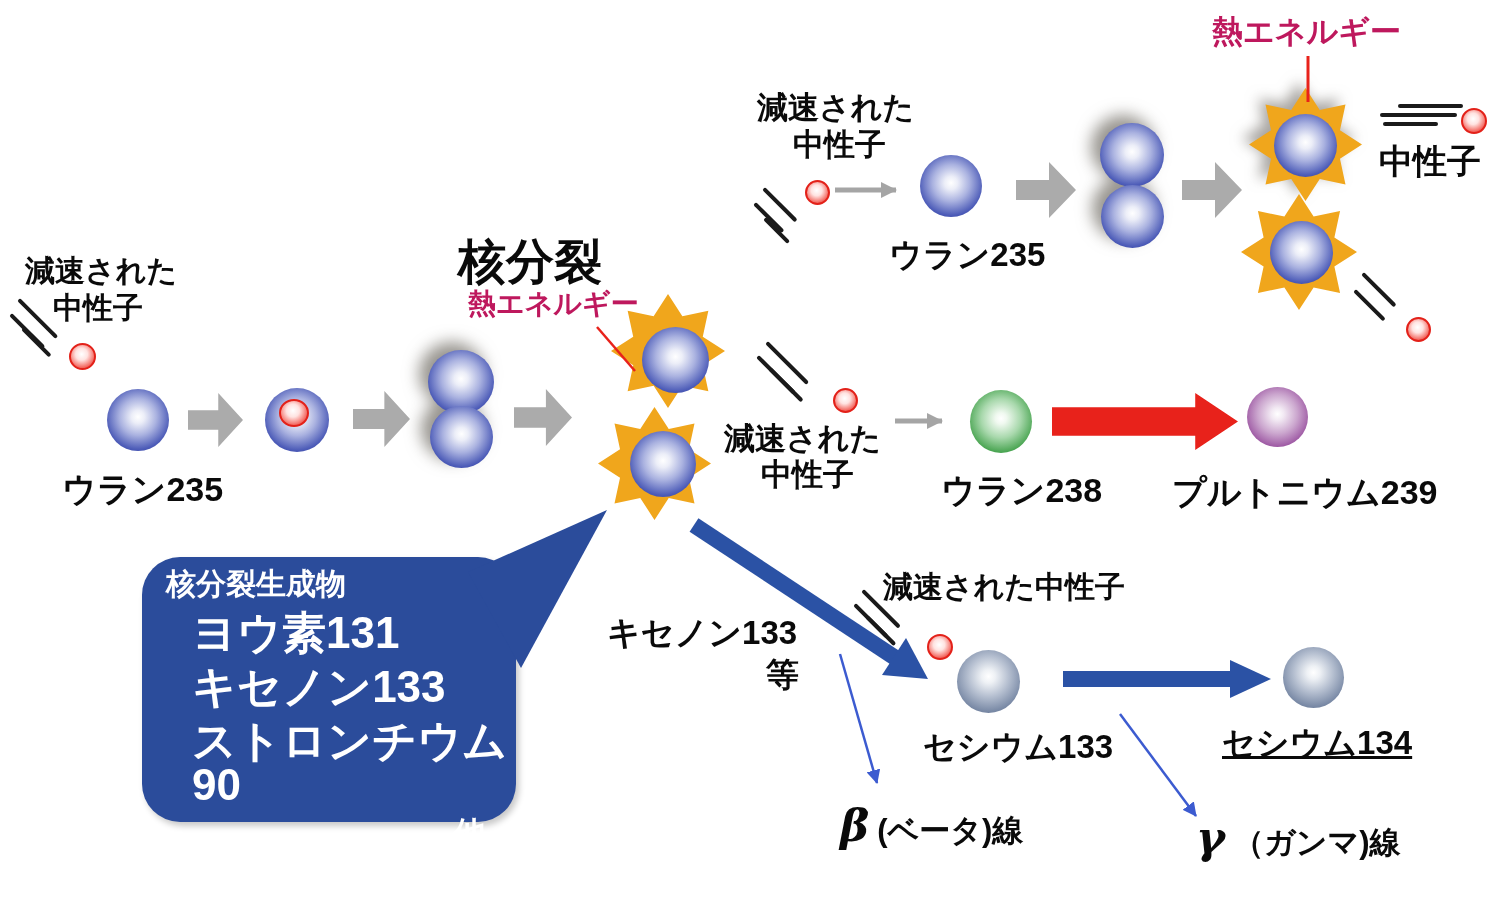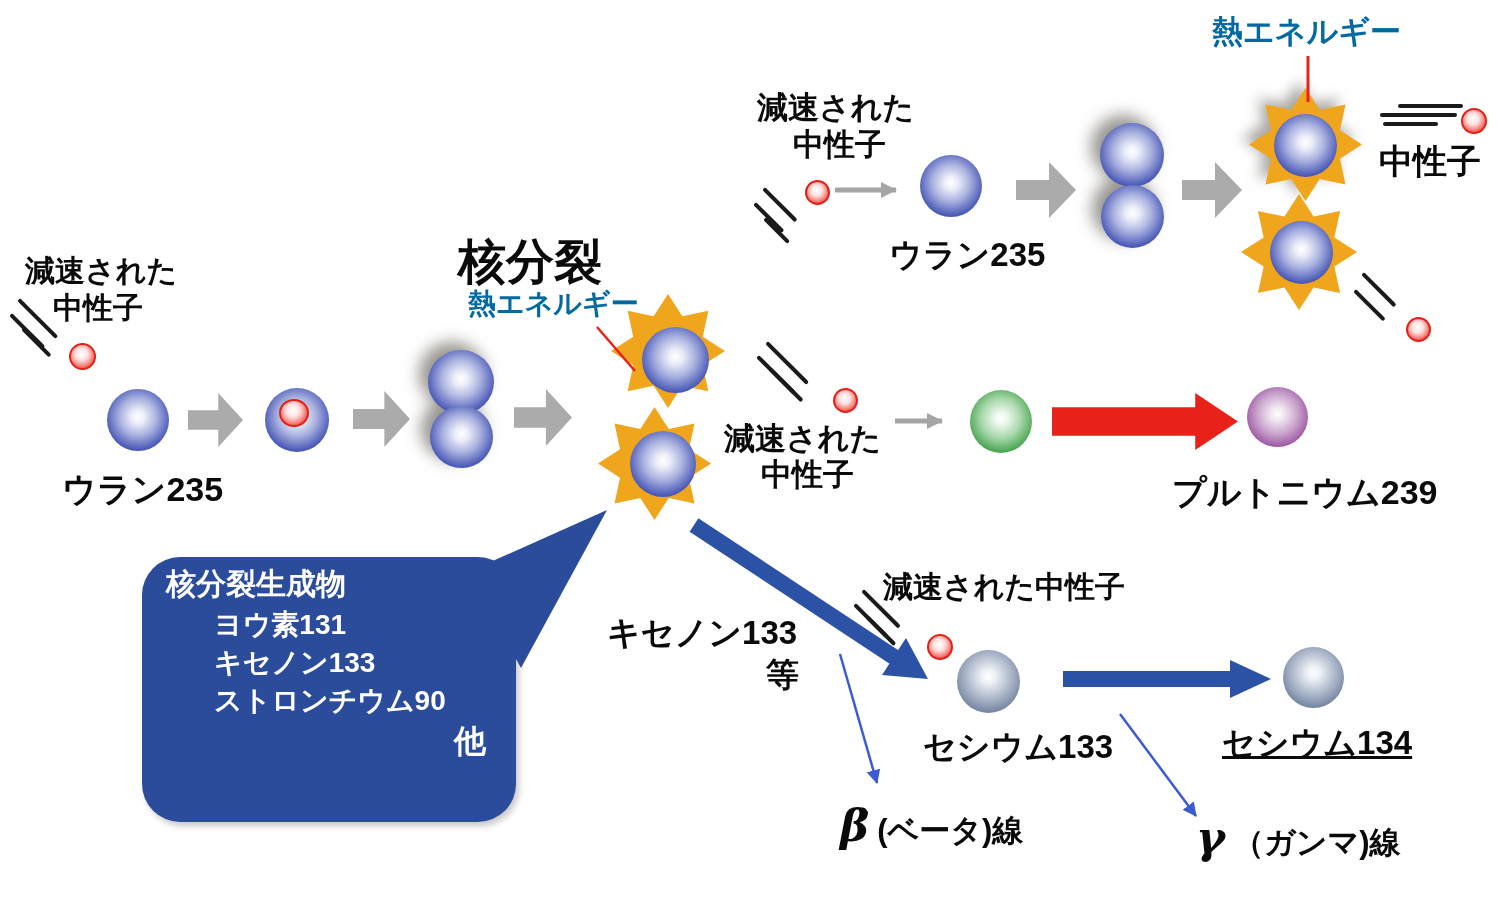--- a/index.html
+++ b/index.html
@@ -1,41 +1,41 @@
 <!DOCTYPE html>
 <html><head>
 <meta charset="utf-8">
 <style>
   html,body{margin:0;padding:0;background:#ffffff;}
   #canvas{
     position:relative;width:1500px;height:897px;overflow:hidden;background:#ffffff;
     font-family:"Liberation Sans","DejaVu Sans",sans-serif;color:#0a0a0a;
   }
   .txt{position:absolute;font-weight:700;line-height:1;white-space:nowrap;letter-spacing:0;}
-  .red{color:#0369a1;}
+  .red{color:#be185d;}
   .sp{position:absolute;border-radius:50%;}
   .sp.blue{background:radial-gradient(circle at 50% 45%, #ffffff 0%, #eceef8 14%, #aab2e0 40%, #4d5cb8 70%, #2b3a9e 90%, #232f85 100%);}
   .sp.neutron{background:radial-gradient(circle at 46% 40%, #ffffff 0%, #ffe3e1 32%, #f57f78 64%, #ee4038 84%, #e5271e 100%);border:2px solid #e32119;box-sizing:border-box;}
   .sp.green{background:radial-gradient(circle at 50% 45%, #ffffff 0%, #f0f9f0 12%, #a8d8ac 42%, #4ca654 72%, #21912f 92%, #1b7f28 100%);}
   .sp.purple{background:radial-gradient(circle at 50% 45%, #ffffff 0%, #f2e9f3 14%, #cba6ce 44%, #9c56a2 74%, #833389 94%);}
   .sp.slate{background:radial-gradient(circle at 50% 42%, #ffffff 0%, #eef1f5 14%, #b5bfd0 42%, #7a8aa6 72%, #5d6e8c 92%);}
   .block-arrow{position:absolute;background:#ababab;clip-path:polygon(0 32%,55% 32%,55% 0,100% 50%,55% 100%,55% 68%,0 68%);}
   .block-arrow.redbig{background:#e8221b;clip-path:polygon(0 25%,77% 25%,77% 0,100% 50%,77% 100%,77% 75%,0 75%);}
   .cluster{position:absolute;filter:drop-shadow(-9px -8px 8px rgba(95,90,82,0.65));}
   .starwrap{position:absolute;}
   .sl{position:absolute;height:4px;background:#1a1a1a;border-radius:2px;transform:rotate(45deg);transform-origin:0 0;}
   .hl{position:absolute;height:4px;background:#1a1a1a;border-radius:2px;}
   #overlay{position:absolute;left:0;top:0;pointer-events:none;}
   .callout{
     position:absolute;left:142px;top:557px;width:374px;height:265px;
     background:#2b4c9b;border-radius:38px;box-shadow:3px 4px 6px rgba(0,0,0,0.22);
     box-sizing:border-box;padding:12px 0 4px 24px;
   }
   .co-title{font-weight:700;font-size:30px;color:#fff;line-height:1;margin-bottom:12px;}
-  .co-item{font-weight:700;font-size:28px;color:#fff;line-height:1;margin:0 0 10px 48px;}
+  .co-item{font-weight:700;font-size:44px;color:#fff;line-height:1;margin:0 0 10px 26px;}
   .co-other{font-weight:700;font-size:32px;color:#fff;line-height:1;text-align:right;margin-right:30px;}
   .raylabel{position:absolute;display:flex;align-items:baseline;gap:8px;}
   .raysym{font-weight:700;font-style:italic;font-size:44px;font-family:"DejaVu Serif","Liberation Serif",serif;}
   .raytxt{font-weight:700;font-size:31px;}
 </style>
 </head>
 <body>
 
 <div id="canvas">
 
@@ -123,20 +123,21 @@
   <div class="sp neutron" style="left:1406px;top:317px;width:25px;height:25px;"></div>
 
   <div class="sl" style="left:768px;top:341px;width:58px;"></div>
   <div class="sl" style="left:759px;top:355px;width:52px;"></div>
   <div class="sl" style="left:771px;top:367px;width:46px;"></div>
   <div class="sp neutron" style="left:833px;top:388px;width:25px;height:25px;"></div>
   <div class="txt" style="left:724px;top:423px;font-size:31px;">減速された</div>
   <div class="txt" style="left:761px;top:459px;font-size:31px;">中性子</div>
 
   <div class="sp green" style="left:970px;top:390px;width:62px;height:63px;"></div>
+  <div class="txt" style="left:941px;top:473px;font-size:34px;">ウラン238</div>
 
   <div class="block-arrow redbig" style="left:1052px;top:393px;width:186px;height:57px;"></div>
 
   <div class="sp purple" style="left:1247px;top:387px;width:61px;height:60px;"></div>
   <div class="txt" style="left:1172px;top:475px;font-size:34px;">プルトニウム239</div>
 
   <div class="callout">
     <div class="co-title">核分裂生成物</div>
     <div class="co-item">ヨウ素131</div>
     <div class="co-item">キセノン133</div>

